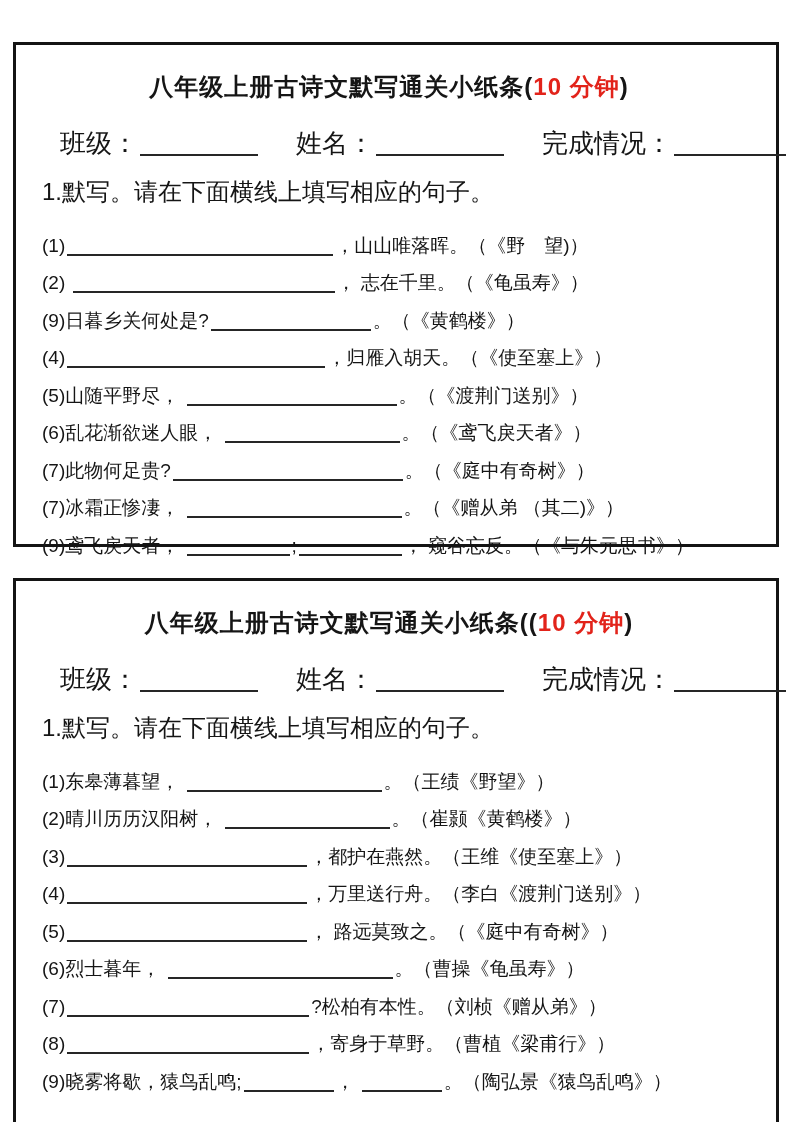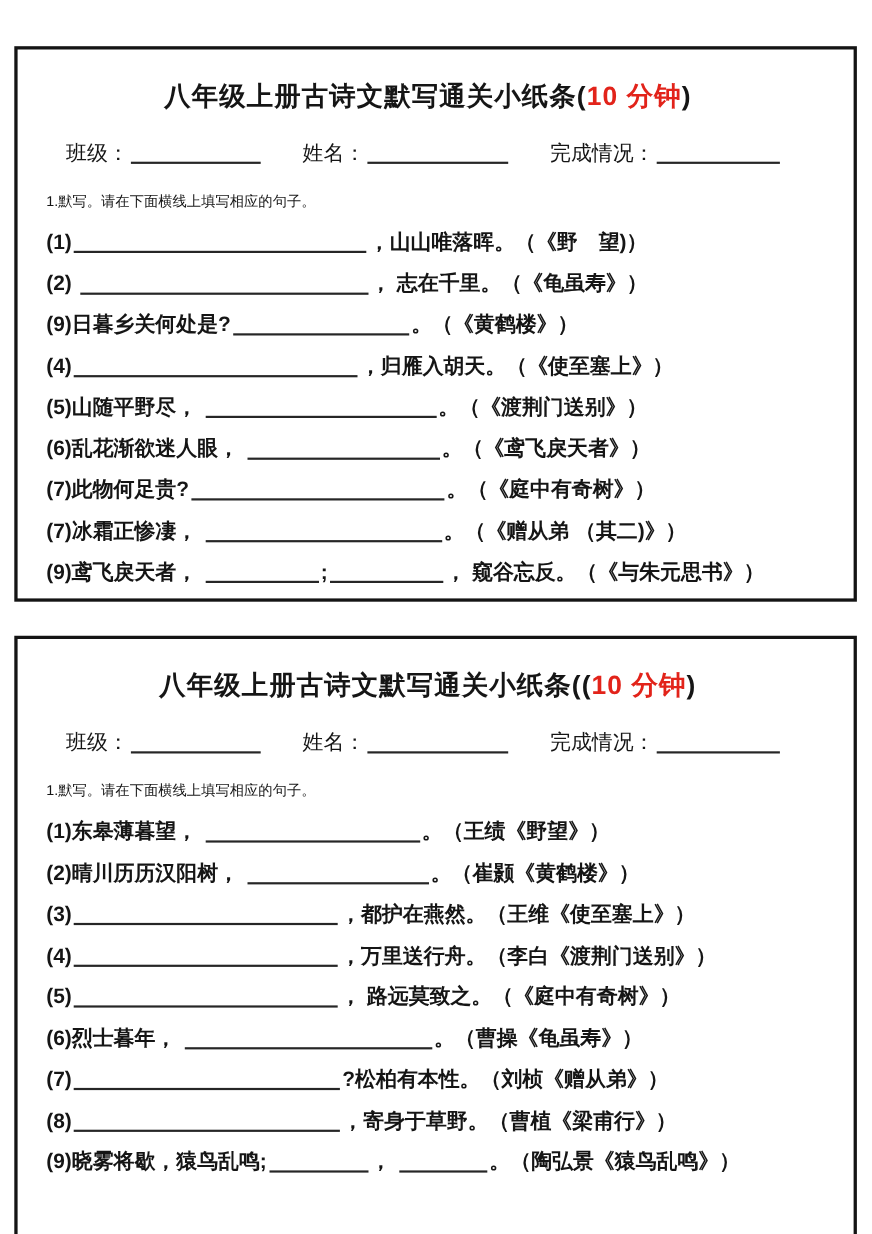--- a/index.html
+++ b/index.html
@@ -34,42 +34,42 @@
     font-weight: 700;
     letter-spacing: 1px;
     margin: 14px 0 22px 0;
     white-space: nowrap;
   }
   .card-title .red { color: #e2231a; }
 
   .fields-row {
     display: flex;
     align-items: center;
-    font-size: 19px;
+    font-size: 26px;
     margin: 0 0 8px 18px;
   }
   .field { margin-right: 36px; white-space: nowrap; }
   .field:last-child { margin-right: 0; }
 
   .blank {
     display: inline-block;
     height: 0.95em;
     border-bottom: 2px solid #262626;
     transform: translateY(4px);
     margin: 0 2px;
   }
 
   .instruction {
-    font-size: 13px;
+    font-size: 24px;
     line-height: 38px;
     margin-top: 12px;
     white-space: nowrap;
   }
 
-  .questions { margin-top: 0; font-weight: bold; }
+  .questions { margin-top: 16px; }
   .q-line {
     font-size: 19px;
     line-height: 37.5px;
     white-space: nowrap;
   }
 </style>
 </head>
 <body>
 
 <div class="page">

